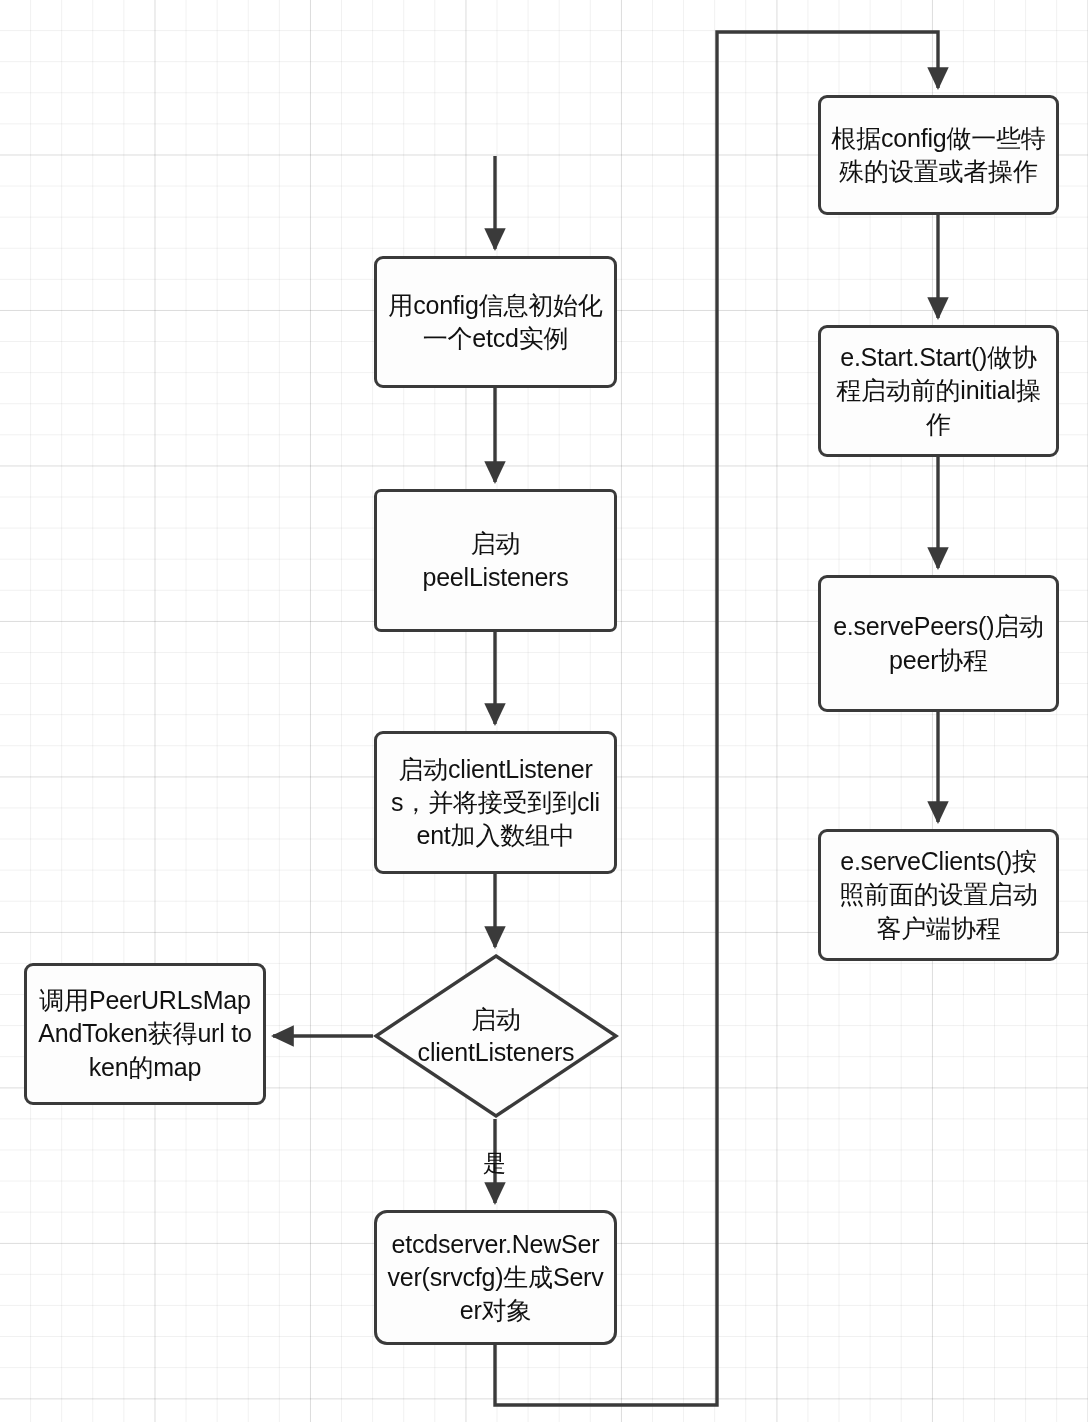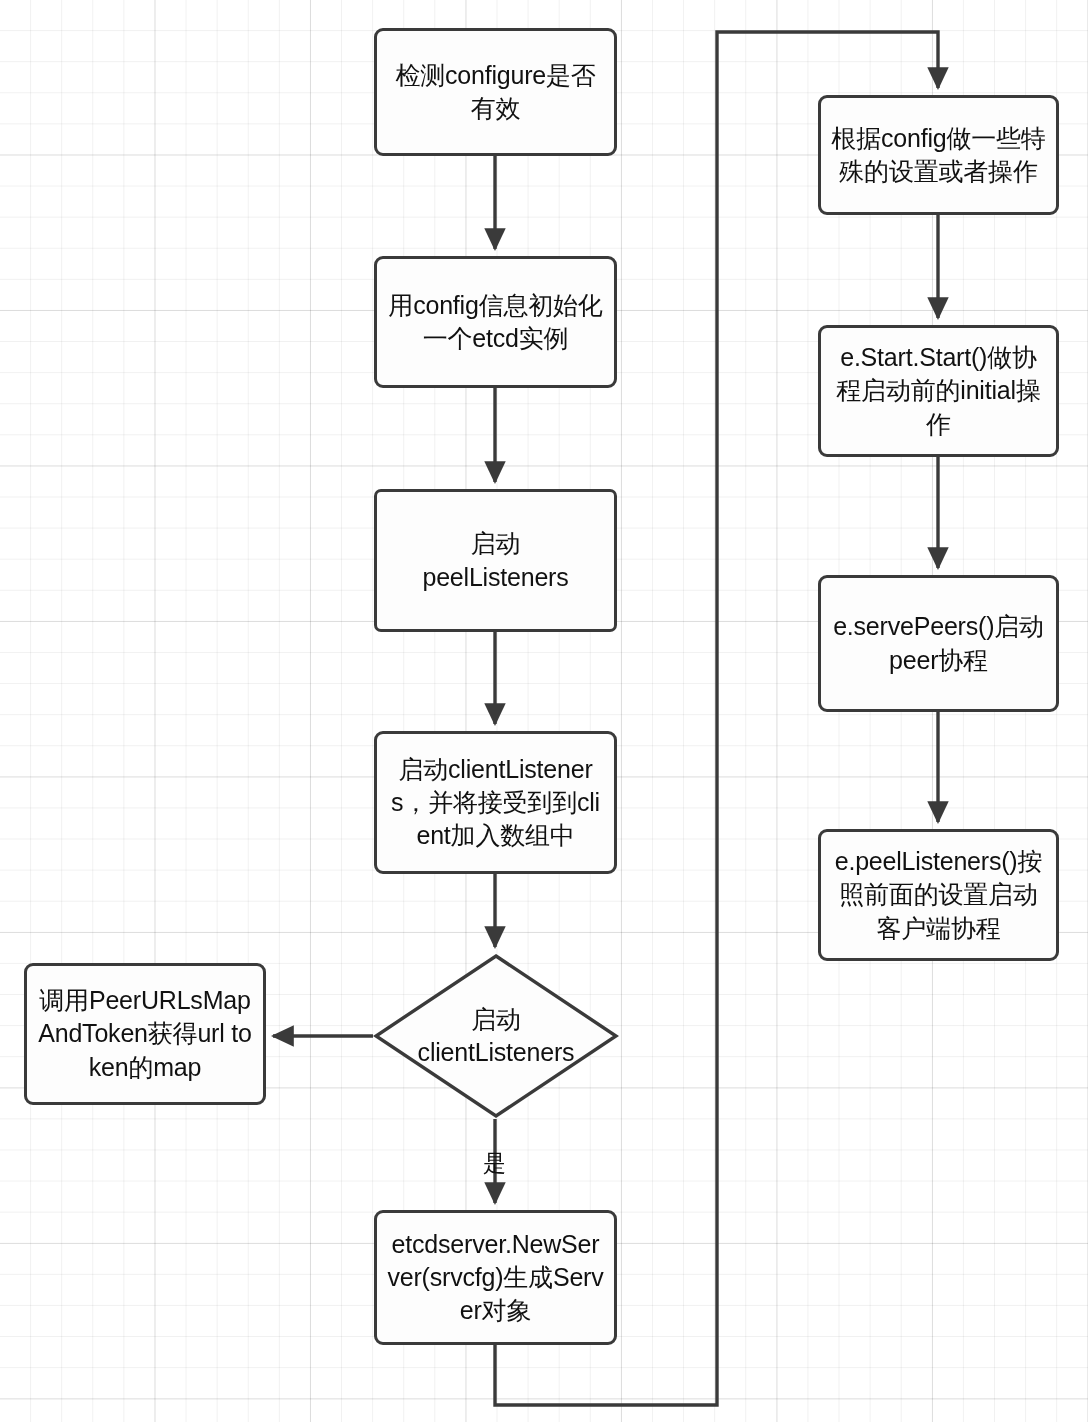--- a/index.html
+++ b/index.html
@@ -111,23 +111,20 @@
       <path d="M 495 1345 L 495 1405 L 717 1405 L 717 32 L 938 32 L 938 88" marker-end="url(#arrow)"></path>
 
       <path d="M 938 215 L 938 318" marker-end="url(#arrow)"></path>
 
       <path d="M 938 457 L 938 568" marker-end="url(#arrow)"></path>
 
       <path d="M 938 712 L 938 822" marker-end="url(#arrow)"></path>
     </g>
   </svg>
 
-  <div class="node" style="left:374px; top:28px; width:243px; height:128px;">
-    <span>检测configure是否有效</span>
-  </div>
 
   <div class="node" style="left:374px; top:256px; width:243px; height:132px;">
     <span>用config信息初始化一个etcd实例</span>
   </div>
 
   <div class="node" style="left:374px; top:489px; width:243px; height:143px; word-break:normal;border-radius:7px;">
     <span style="white-space:pre-line;">启动
 peelListeners</span>
   </div>
 
@@ -139,35 +136,35 @@
     <span>调用PeerURLsMapAndToken获得url token的map</span>
   </div>
 
   <div class="diamond-wrap" style="left:373px; top:953px; width:246px; height:166px;">
     <svg width="246" height="166" viewBox="0 0 246 166" xmlns="http://www.w3.org/2000/svg">
       <polygon points="123,3 243,83 123,163 3,83" fill="#fdfdfd" stroke="#3a3a3a" stroke-width="3.4" stroke-linejoin="miter"></polygon>
     </svg>
     <div class="diamond-label">启动clientListeners</div>
   </div>
 
-  <div class="node" style="left:374px; top:1210px; width:243px; height:135px;">
+  <div class="node" style="left:374px; top:1210px; width:243px; height:135px;border-radius:13px;">
     <span>etcdserver.NewServer(srvcfg)生成Server对象</span>
   </div>
 
   <div class="node" style="left:818px; top:95px; width:241px; height:120px;">
     <span>根据config做一些特殊的设置或者操作</span>
   </div>
 
   <div class="node" style="left:818px; top:325px; width:241px; height:132px;">
     <span>e.Start.Start()做协程启动前的initial操作</span>
   </div>
 
   <div class="node" style="left:818px; top:575px; width:241px; height:137px;">
     <span>e.servePeers()启动peer协程</span>
   </div>
 
   <div class="node" style="left:818px; top:829px; width:241px; height:132px;">
-    <span>e.peelListeners()按照前面的设置启动客户端协程</span>
+    <span>e.serveClients()按照前面的设置启动客户端协程</span>
   </div>
 
   <div class="edge-label" style="left:483px; top:1152px;">是</div>
 
 </div>
 
 </body></html>

